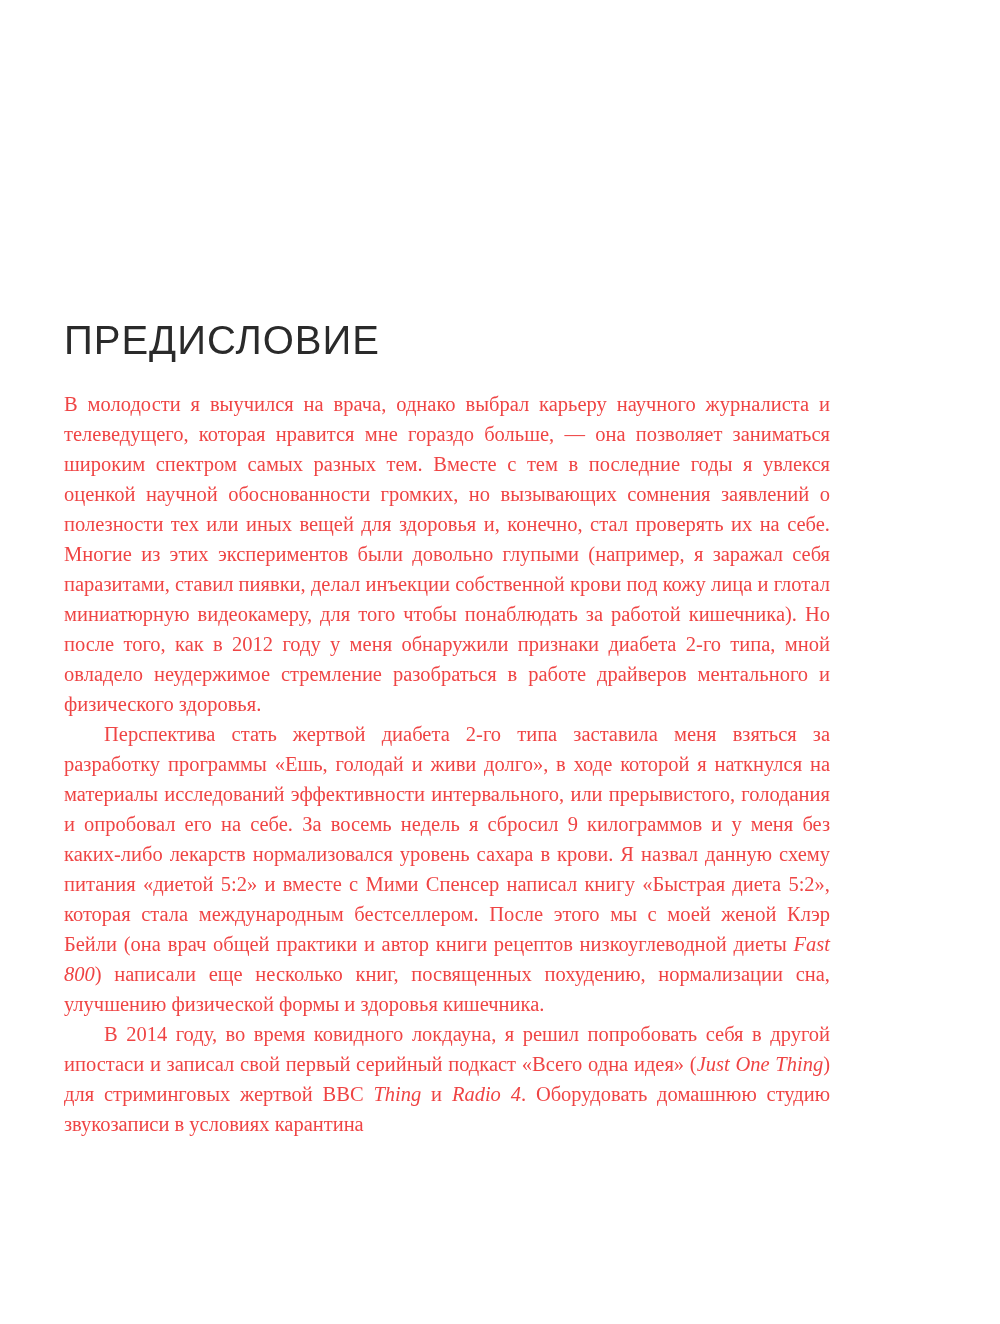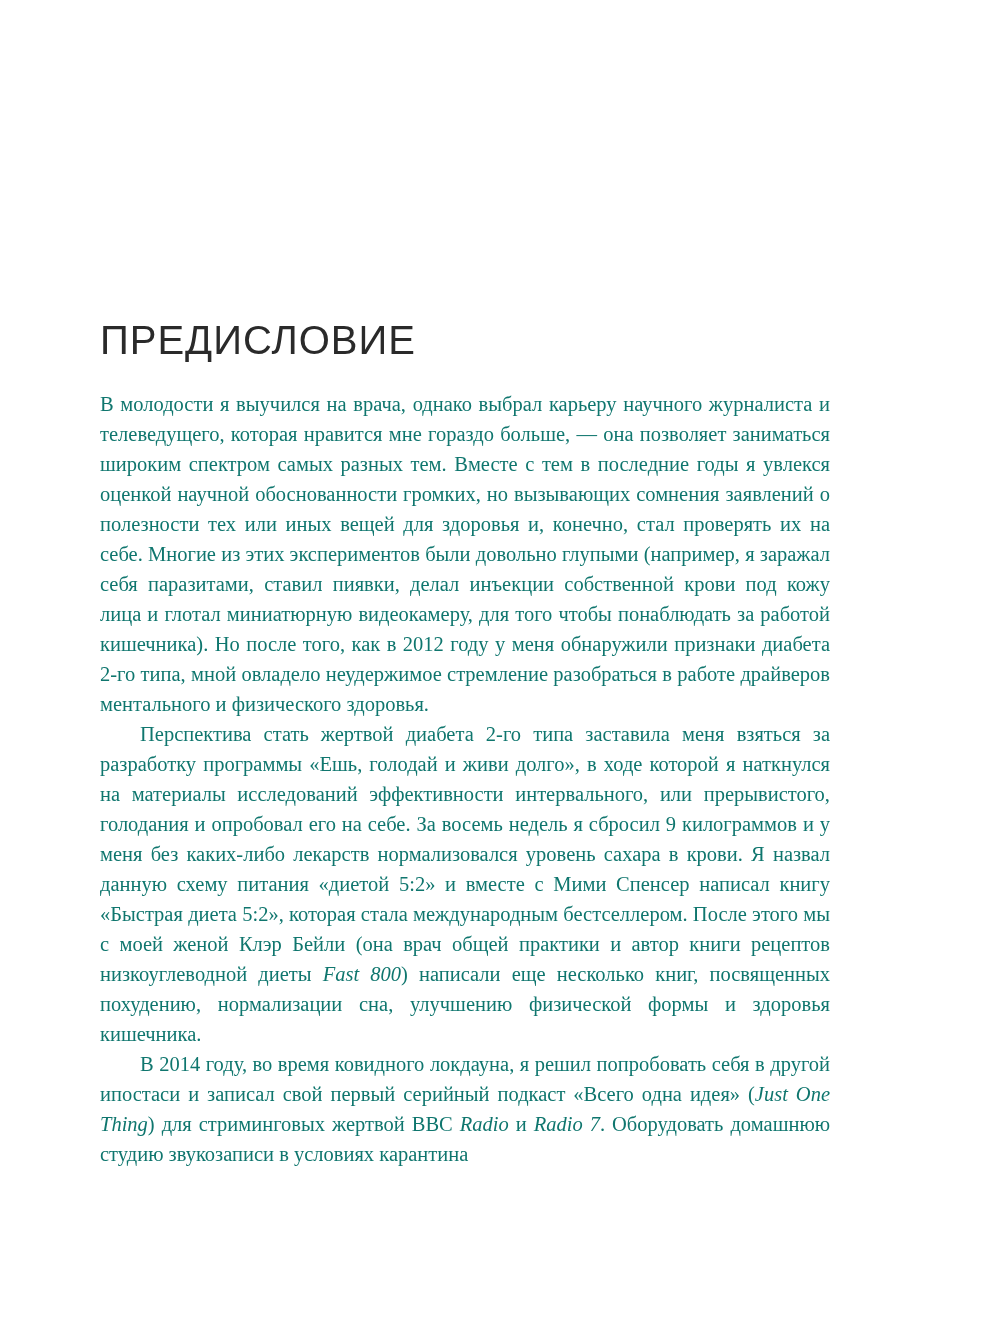--- a/index.html
+++ b/index.html
@@ -7,37 +7,37 @@
     padding: 0;
     background: #ffffff;
   }
   .page {
     position: relative;
     width: 1000px;
     height: 1324px;
     margin: 0 auto;
     background: #ffffff;
     box-sizing: border-box;
-    padding: 318px 170px 0 100px;
+    padding: 318px 170px 0 64px;
     overflow: hidden;
   }
   .chapter-title {
     font-family: "Liberation Sans", "DejaVu Sans", sans-serif;
     font-size: 40px;
     font-weight: 500;
     letter-spacing: 1px;
     color: #2a2a2a;
     margin: 0 0 26px 0;
     text-transform: uppercase;
   }
   .body-text {
     font-family: "Liberation Serif", "DejaVu Serif", serif;
     font-size: 20.5px;
     line-height: 30px;
-    color: #0f766e;
+    color: #ef4444;
     text-align: justify;
     hyphens: auto;
     -webkit-hyphens: auto;
   }
   .body-text p {
     margin: 0;
   }
   .body-text p.indent {
     text-indent: 40px;
   }
@@ -46,15 +46,15 @@
   }
 </style>
 </head>
 <body>
 
 <div class="page">
   <h1 class="chapter-title">ПРЕДИСЛОВИЕ</h1>
   <div class="body-text">
       <p><span>В молодости я выучился на врача, однако выбрал карьеру научного журналиста и телеведущего, которая нравится мне гораздо больше, — она позволяет заниматься широким спектром самых разных тем. Вместе с тем в последние годы я увлекся оценкой научной обоснованности громких, но вызывающих сомнения заявлений о полезности тех или иных вещей для здоровья и, конечно, стал проверять их на себе. Многие из этих экспериментов были довольно глупыми (например, я заражал себя паразитами, ставил пиявки, делал инъекции собственной крови под кожу лица и глотал миниатюрную видеокамеру, для того чтобы понаблюдать за работой кишечника). Но после того, как в 2012 году у меня обнаружили признаки диабета 2-го типа, мной овладело неудержимое стремление разобраться в работе драйверов ментального и физического здоровья.</span></p>
       <p class="indent"><span>Перспектива стать жертвой диабета 2-го типа заставила меня взяться за разработку программы «Ешь, голодай и живи долго», в ходе которой я наткнулся на материалы исследований эффективности интервального, или прерывистого, голодания и опробовал его на себе. За восемь недель я сбросил 9 килограммов и у меня без каких-либо лекарств нормализовался уровень сахара в крови. Я назвал данную схему питания «диетой 5:2» и вместе с Мими Спенсер написал книгу «Быстрая диета 5:2», которая стала международным бестселлером. После этого мы с моей женой Клэр Бейли (она врач общей практики и автор книги рецептов низкоуглеводной диеты </span><em>Fast 800</em><span>) написали еще несколько книг, посвященных похудению, нормализации сна, улучшению физической формы и здоровья кишечника.</span></p>
-      <p class="indent"><span>В 2014 году, во время ковидного локдауна, я решил попробовать себя в другой ипостаси и записал свой первый серийный подкаст «Всего одна идея» (</span><em>Just One Thing</em><span>) для стриминговых жертвой BBC </span><em>Radio</em><span> и </span><em>Radio 7</em><span>. Оборудовать домашнюю студию звукозаписи в условиях карантина</span></p>
+      <p class="indent"><span>В 2014 году, во время ковидного локдауна, я решил попробовать себя в другой ипостаси и записал свой первый серийный подкаст «Всего одна идея» (</span><em>Just One Thing</em><span>) для стриминговых жертвой BBC </span><em>Thing</em><span> и </span><em>Radio 4</em><span>. Оборудовать домашнюю студию звукозаписи в условиях карантина</span></p>
     </div>
 </div>
 
 </body></html>

